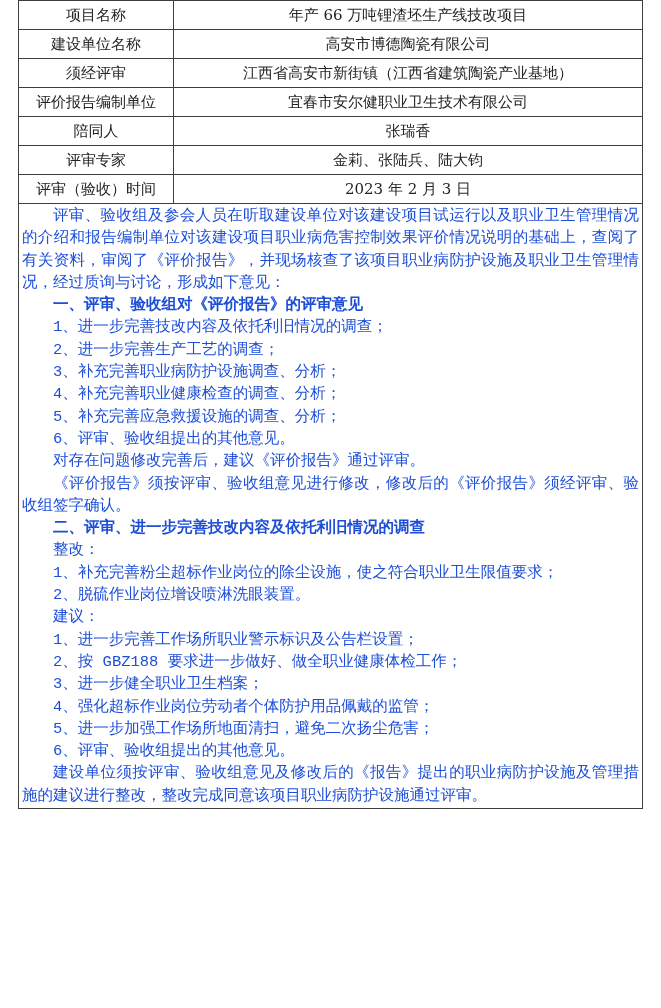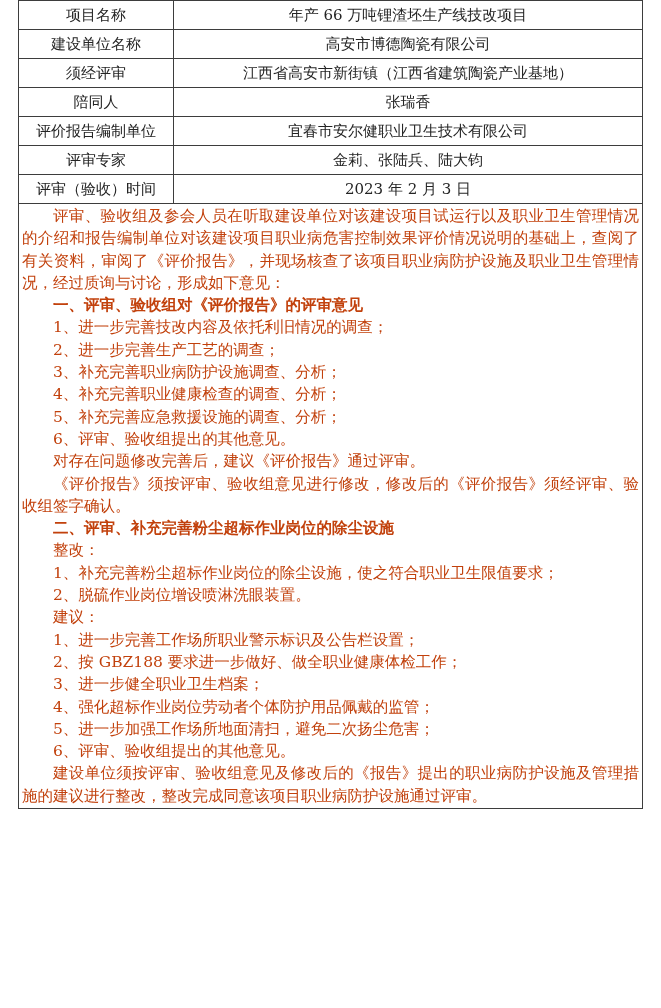--- a/index.html
+++ b/index.html
@@ -43,21 +43,22 @@
   td.big-cell {
     text-align: left;
     vertical-align: top;
     padding: 7px 13px 9px 13px;
     height: 594px;
   }
   .big-cell p, .big-cell div.line {
     font-size: 15.5px;
     line-height: 22.3px;
     text-align: justify;
-    color: #c2410c;
+    color: #1d4ed8;
+    font-family: Liberation Mono, monospace;
   }
   .indent2 { text-indent: 2em; }
   .pad2 { padding-left: 2em; }
   .bold-head { font-weight: bold; color: #161616; }
 </style>
 </head>
 <body>
 
 <div class="page">
 
@@ -76,26 +77,26 @@
       </tr>
       <tr>
         <td>建设单位名称</td>
         <td colspan="3">高安市博德陶瓷有限公司</td>
       </tr>
       <tr>
         <td>须经评审</td>
         <td colspan="3">江西省高安市新街镇（江西省建筑陶瓷产业基地）</td>
       </tr>
       <tr>
+        <td>评价报告编制单位</td>
+        <td colspan="3">宜春市安尔健职业卫生技术有限公司</td>
+      </tr>
+      <tr>
         <td>陪同人</td>
         <td colspan="3">张瑞香</td>
-      </tr>
-      <tr>
-        <td>评价报告编制单位</td>
-        <td colspan="3">宜春市安尔健职业卫生技术有限公司</td>
       </tr>
       <tr>
         <td>评审专家</td>
         <td colspan="3">金莉、张陆兵、陆大钧</td>
       </tr>
       <tr>
         <td>评审（验收）时间</td>
         <td colspan="3">2023 年 2 月 3 日</td>
       </tr>
       <tr>
@@ -103,21 +104,21 @@
           <p class="indent2">评审、验收组及参会人员在听取建设单位对该建设项目试运行以及职业卫生管理情况的介绍和报告编制单位对该建设项目职业病危害控制效果评价情况说明的基础上，查阅了有关资料，审阅了《评价报告》，并现场核查了该项目职业病防护设施及职业卫生管理情况，经过质询与讨论，形成如下意见：</p>
           <div class="line pad2 bold-head">一、评审、验收组对《评价报告》的评审意见</div>
           <div class="line pad2">1、进一步完善技改内容及依托利旧情况的调查；</div>
           <div class="line pad2">2、进一步完善生产工艺的调查；</div>
           <div class="line pad2">3、补充完善职业病防护设施调查、分析；</div>
           <div class="line pad2">4、补充完善职业健康检查的调查、分析；</div>
           <div class="line pad2">5、补充完善应急救援设施的调查、分析；</div>
           <div class="line pad2">6、评审、验收组提出的其他意见。</div>
           <p class="indent2">对存在问题修改完善后，建议《评价报告》通过评审。</p>
           <p class="indent2">《评价报告》须按评审、验收组意见进行修改，修改后的《评价报告》须经评审、验收组签字确认。</p>
-          <div class="line pad2 bold-head">二、评审、补充完善粉尘超标作业岗位的除尘设施</div>
+          <div class="line pad2 bold-head">二、评审、进一步完善技改内容及依托利旧情况的调查</div>
           <div class="line pad2">整改：</div>
           <div class="line pad2">1、补充完善粉尘超标作业岗位的除尘设施，使之符合职业卫生限值要求；</div>
           <div class="line pad2">2、脱硫作业岗位增设喷淋洗眼装置。</div>
           <div class="line pad2">建议：</div>
           <div class="line pad2">1、进一步完善工作场所职业警示标识及公告栏设置；</div>
           <div class="line pad2">2、按 GBZ188 要求进一步做好、做全职业健康体检工作；</div>
           <div class="line pad2">3、进一步健全职业卫生档案；</div>
           <div class="line pad2">4、强化超标作业岗位劳动者个体防护用品佩戴的监管；</div>
           <div class="line pad2">5、进一步加强工作场所地面清扫，避免二次扬尘危害；</div>
           <div class="line pad2">6、评审、验收组提出的其他意见。</div>

